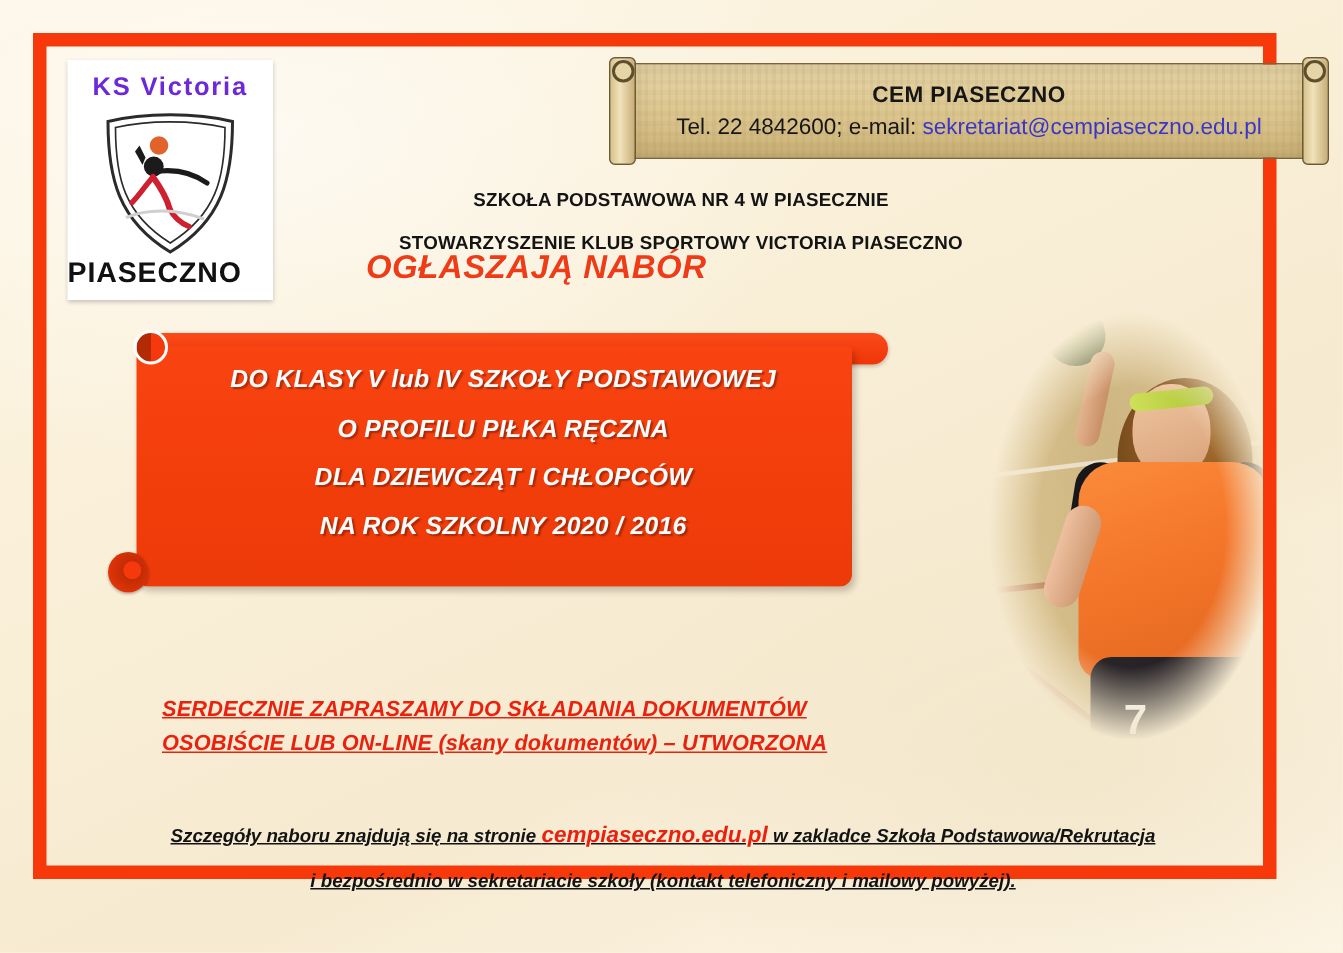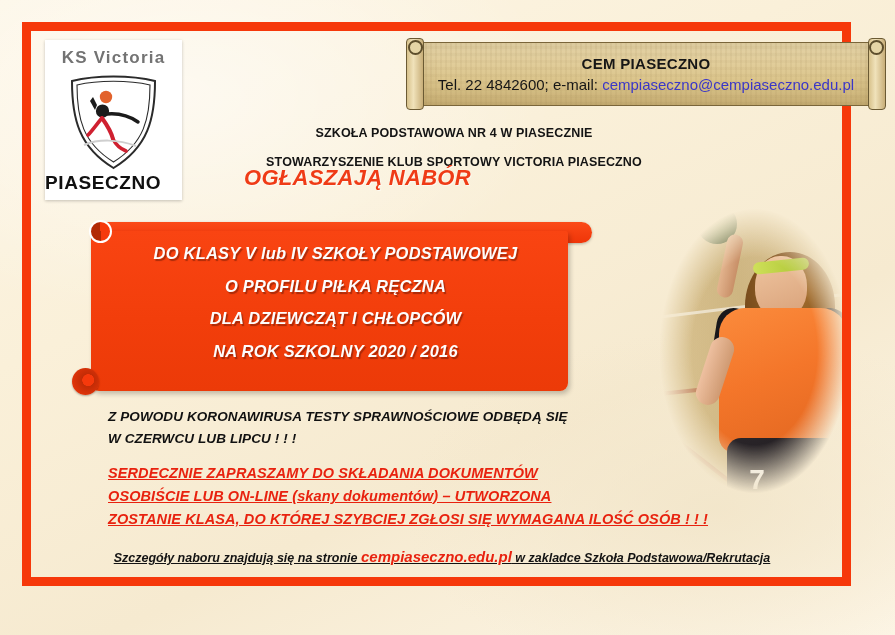--- a/index.html
+++ b/index.html
@@ -64,21 +64,21 @@
     position:absolute;left:22px;top:22px;width:829px;height:564px;
     border:9px solid #f6380a;box-sizing:border-box;
   }
   
   #logo{
     position:absolute;left:45px;top:40px;width:137px;height:160px;
     background:#ffffff;box-shadow:0 1px 3px rgba(0,0,0,.22);
   }
   #logo-top{
     position:absolute;left:0;top:8px;width:100%;text-align:center;
-    font-size:17px;font-weight:bold;letter-spacing:1.2px;color:#737373;
+    font-size:17px;font-weight:bold;letter-spacing:1.2px;color:#6d28d9;
     font-family:"Liberation Sans",sans-serif;
   }
   #logo-bottom{
     position:absolute;left:0;bottom:6px;width:100%;text-align:left;
     font-size:19px;font-weight:bold;letter-spacing:.6px;color:#111;
     font-family:"Liberation Sans",sans-serif;
   }
   #logo-shield{position:absolute;left:21px;top:33px;width:95px;height:98px;}
   
   #scroll-banner{position:absolute;left:370px;top:38px;width:480px;height:72px;margin-left:36px;}
@@ -212,21 +212,21 @@
       <path d="M47 66 C50 72, 55 76, 60 78" stroke="#cf2030" stroke-width="3.6" fill="none" stroke-linecap="round"></path>
       <path d="M36 45 C30 52, 26 58, 22 62" stroke="#cf2030" stroke-width="3.6" fill="none" stroke-linecap="round"></path>
       <path d="M18 72 C32 66, 52 66, 70 73" stroke="#cfcfcf" stroke-width="2" fill="none"></path>
     </svg>
     <div id="logo-bottom">PIASECZNO</div>
   </div>
 
   <div id="scroll-banner">
     <div id="scroll-paper">
       <div id="scroll-title">CEM PIASECZNO</div>
-      <div id="scroll-contact"><span>Tel. 22 4842600; e-mail: </span><span id="scroll-email">cempiaseczno@cempiaseczno.edu.pl</span></div>
+      <div id="scroll-contact"><span>Tel. 22 4842600; e-mail: </span><span id="scroll-email">sekretariat@cempiaseczno.edu.pl</span></div>
     </div>
     <div class="scroll-roll" id="scroll-roll-left"></div>
     <div class="scroll-roll" id="scroll-roll-right"></div>
     <div class="scroll-curl" id="scroll-curl-left"></div>
     <div class="scroll-curl" id="scroll-curl-right"></div>
   </div>
 
   <div class="hdr" id="hdr-school">SZKOŁA PODSTAWOWA NR 4 W PIASECZNIE</div>
   <div class="hdr" id="hdr-club">STOWARZYSZENIE KLUB SPORTOWY VICTORIA PIASECZNO</div>
   <div id="hdr-announce">OGŁASZAJĄ NABÓR</div>
@@ -236,28 +236,24 @@
     <div id="red-body">
       <div class="red-line">DO KLASY V lub IV SZKOŁY PODSTAWOWEJ</div>
       <div class="red-line">O PROFILU PIŁKA RĘCZNA</div>
       <div class="red-line">DLA DZIEWCZĄT I CHŁOPCÓW</div>
       <div class="red-line">NA ROK SZKOLNY 2020 / 2016</div>
     </div>
     <div id="red-curl-tl"></div>
     <div id="red-curl-bl"></div>
   </div>
 
-  <div id="note-covid">
-    <div class="note-line">Z POWODU KORONAWIRUSA TESTY SPRAWNOŚCIOWE ODBĘDĄ SIĘ</div>
-    <div class="note-line">W CZERWCU LUB LIPCU ! ! !</div>
-  </div>
 
   <div id="invite">
     <div class="invite-line">SERDECZNIE ZAPRASZAMY DO SKŁADANIA DOKUMENTÓW</div>
     <div class="invite-line">OSOBIŚCIE LUB ON-LINE (skany dokumentów) – UTWORZONA</div>
-    <div class="invite-line">ZOSTANIE KLASA, DO KTÓREJ SZYBCIEJ ZGŁOSI SIĘ WYMAGANA ILOŚĆ OSÓB ! ! !</div>
   </div>
 
   <div id="footer">
     <div class="footer-line"><span>Szczegóły naboru znajdują się na stronie </span><span id="footer-site">cempiaseczno.edu.pl</span><span> w zakladce Szkoła Podstawowa/Rekrutacja</span></div>
+    <div class="footer-line">i bezpośrednio w sekretariacie szkoły (kontakt telefoniczny i mailowy powyżej).</div>
   </div>
 
 </div>
 
 </body></html>

